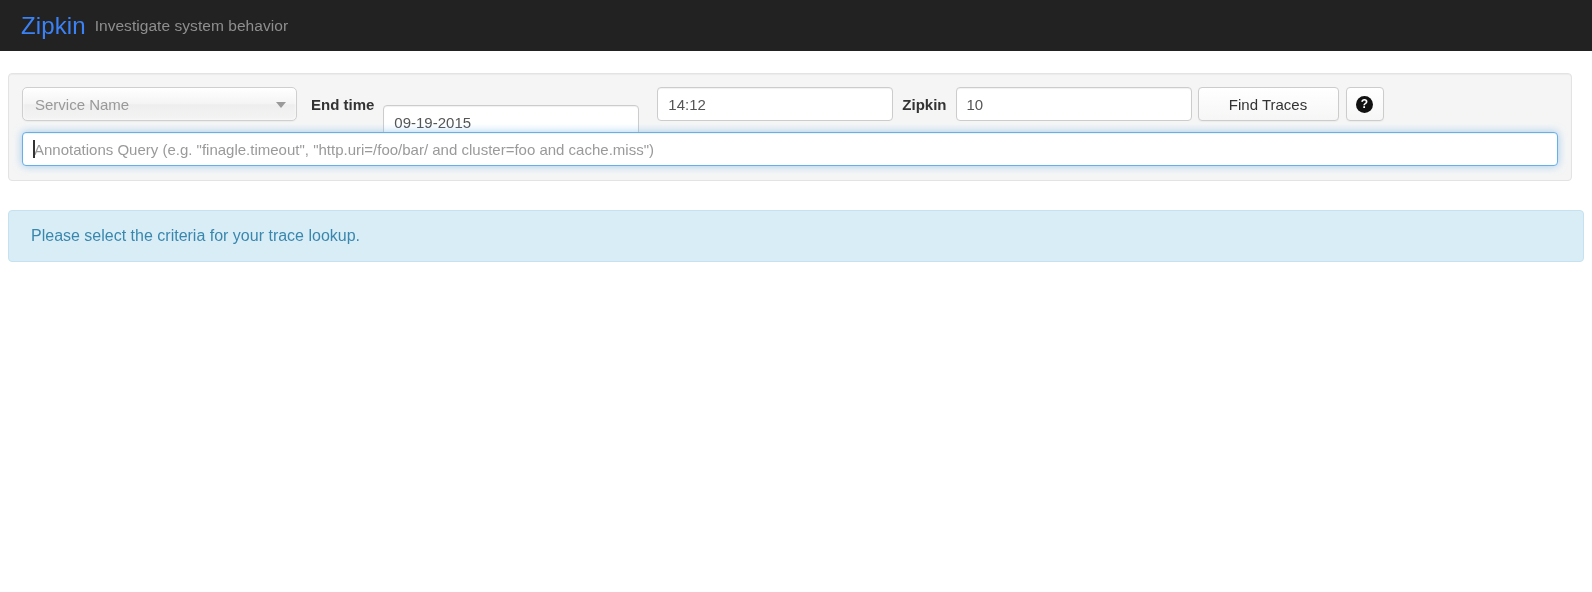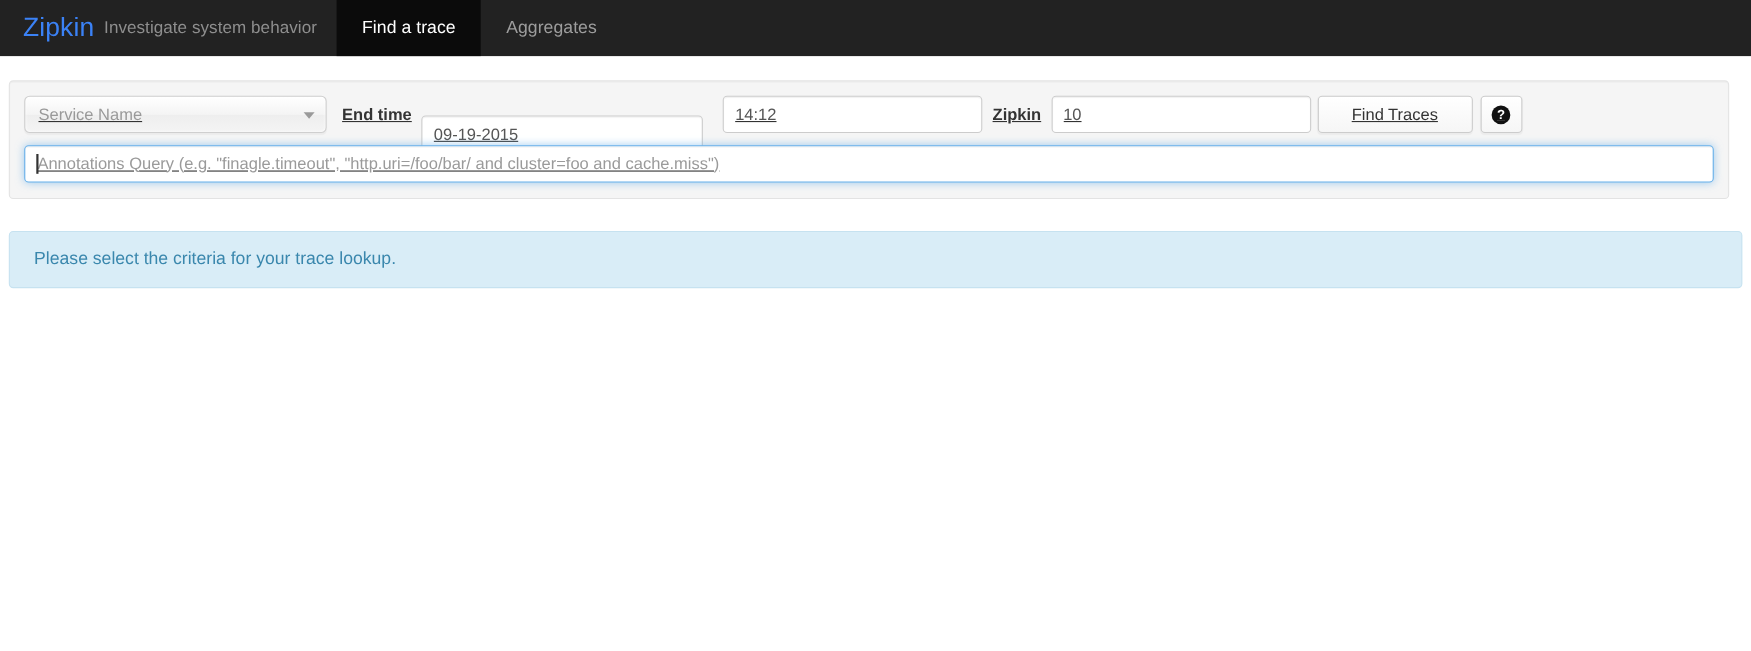--- a/index.html
+++ b/index.html
@@ -64,21 +64,20 @@
   }
   .nav-tab.active {
     background: #0b0b0b;
     color: #ffffff;
   }
 
   
   .panel-wrap {
     padding: 22px 20px 0 8px;
     box-sizing: border-box;
-    text-decoration: underline;
   }
   .form-panel {
     background: #f5f5f5;
     border: 1px solid #e3e3e3;
     border-radius: 4px;
     box-shadow: inset 0 1px 1px rgba(0,0,0,0.04);
     padding: 13px 13px 14px 13px;
     box-sizing: border-box;
   }
   .form-row {
@@ -253,28 +252,20 @@
 </style>
 </head>
 <body>
 
 <div class="navbar">
   <div class="navbar-inner">
     <a class="brand" href="#">
       <span>Zipkin</span>
     </a>
     <div class="brand-tagline">Investigate system behavior</div>
-    <div class="nav-tabs">
-      <a class="nav-tab active" href="#">
-        <span>Find a trace</span>
-      </a>
-      <a class="nav-tab" href="#">
-        <span>Aggregates</span>
-      </a>
-    </div>
   </div>
 </div>
 
 <div class="panel-wrap">
   <div class="form-panel">
 
     <div class="form-row">
 
       <div class="ctl select select-service">
         <span class="select-text">Service Name</span>

